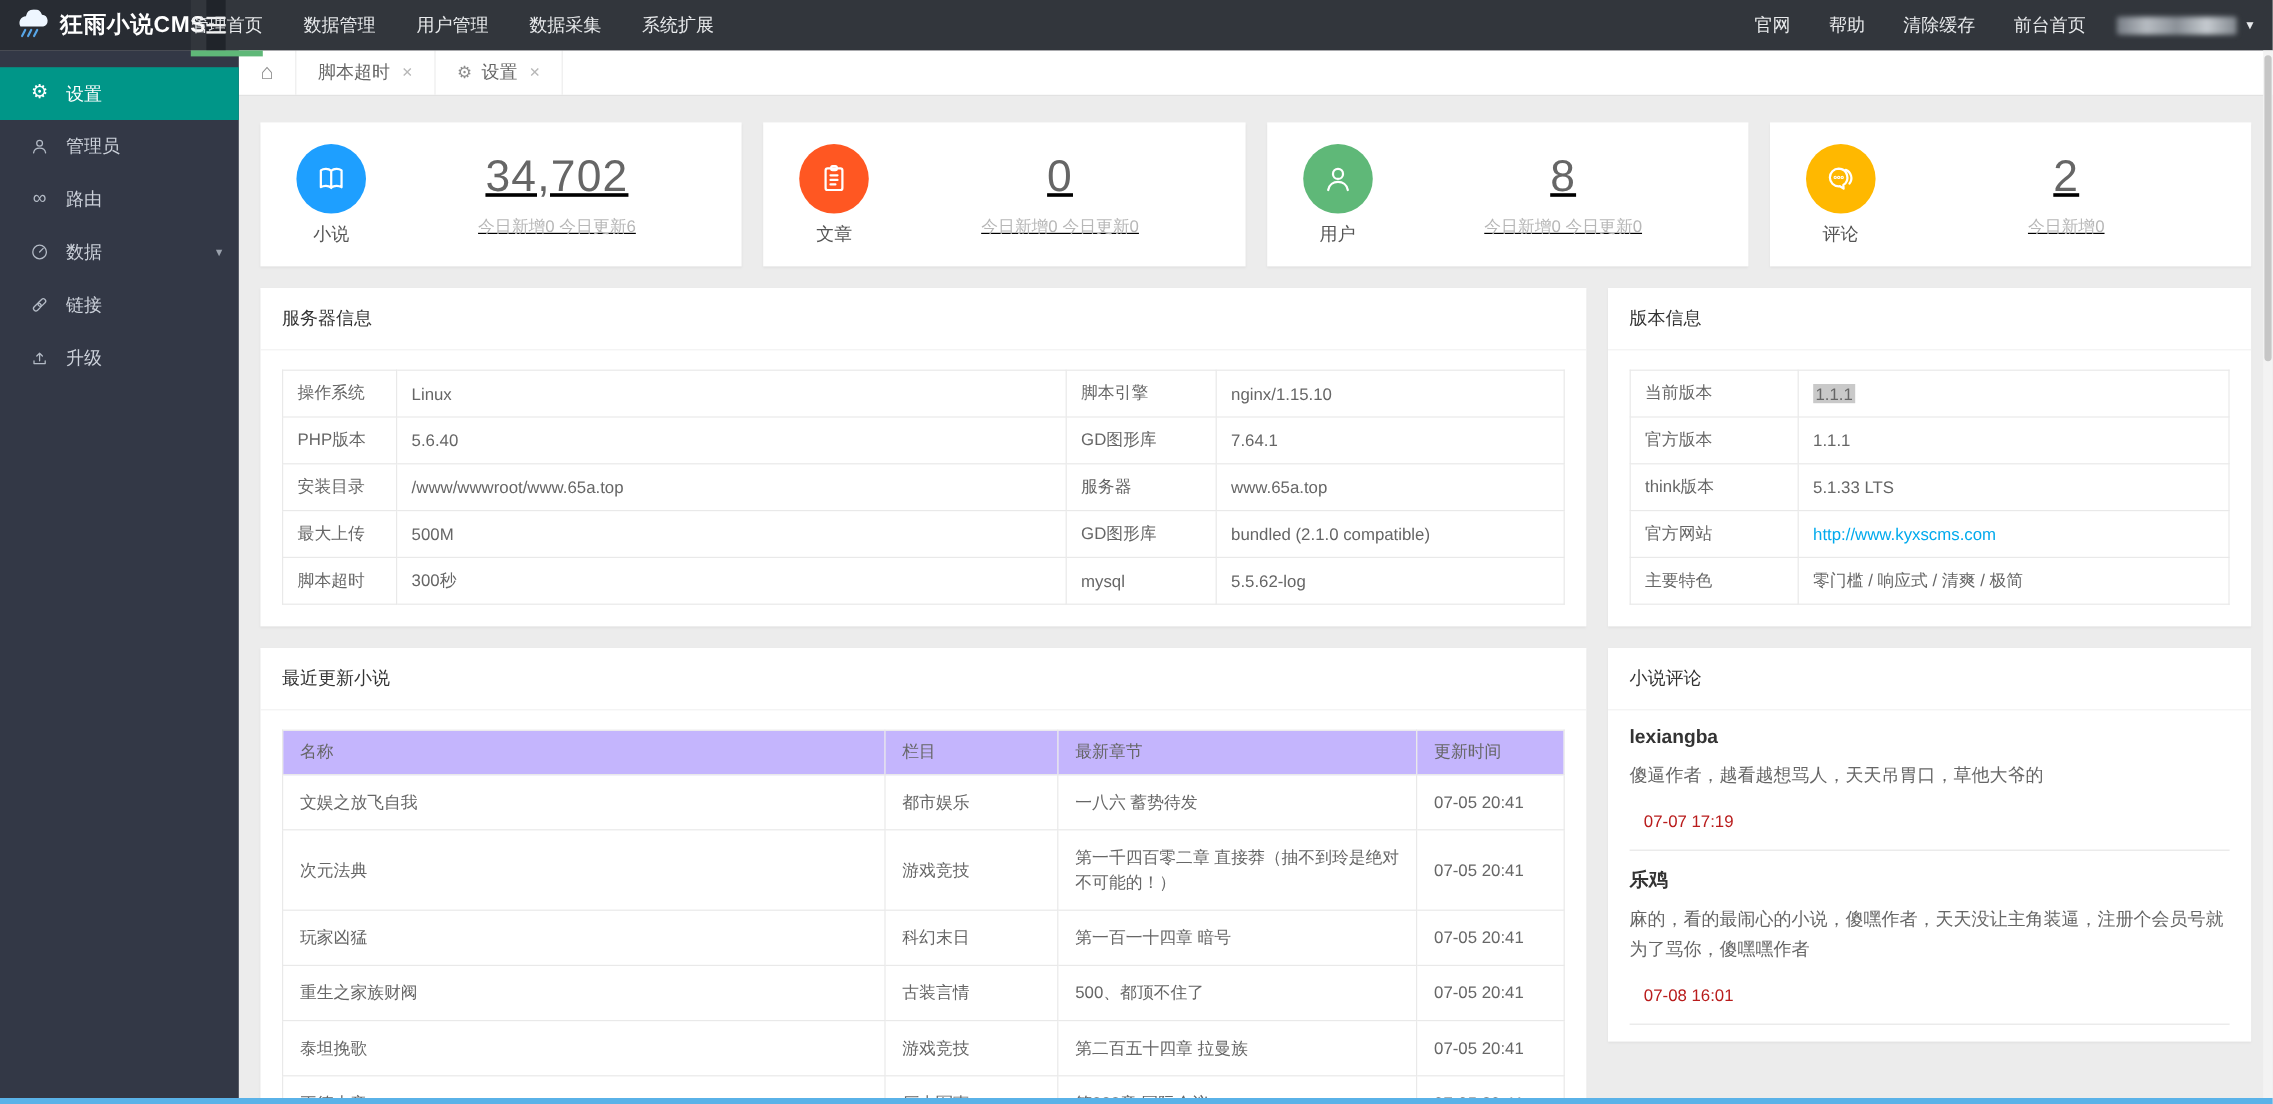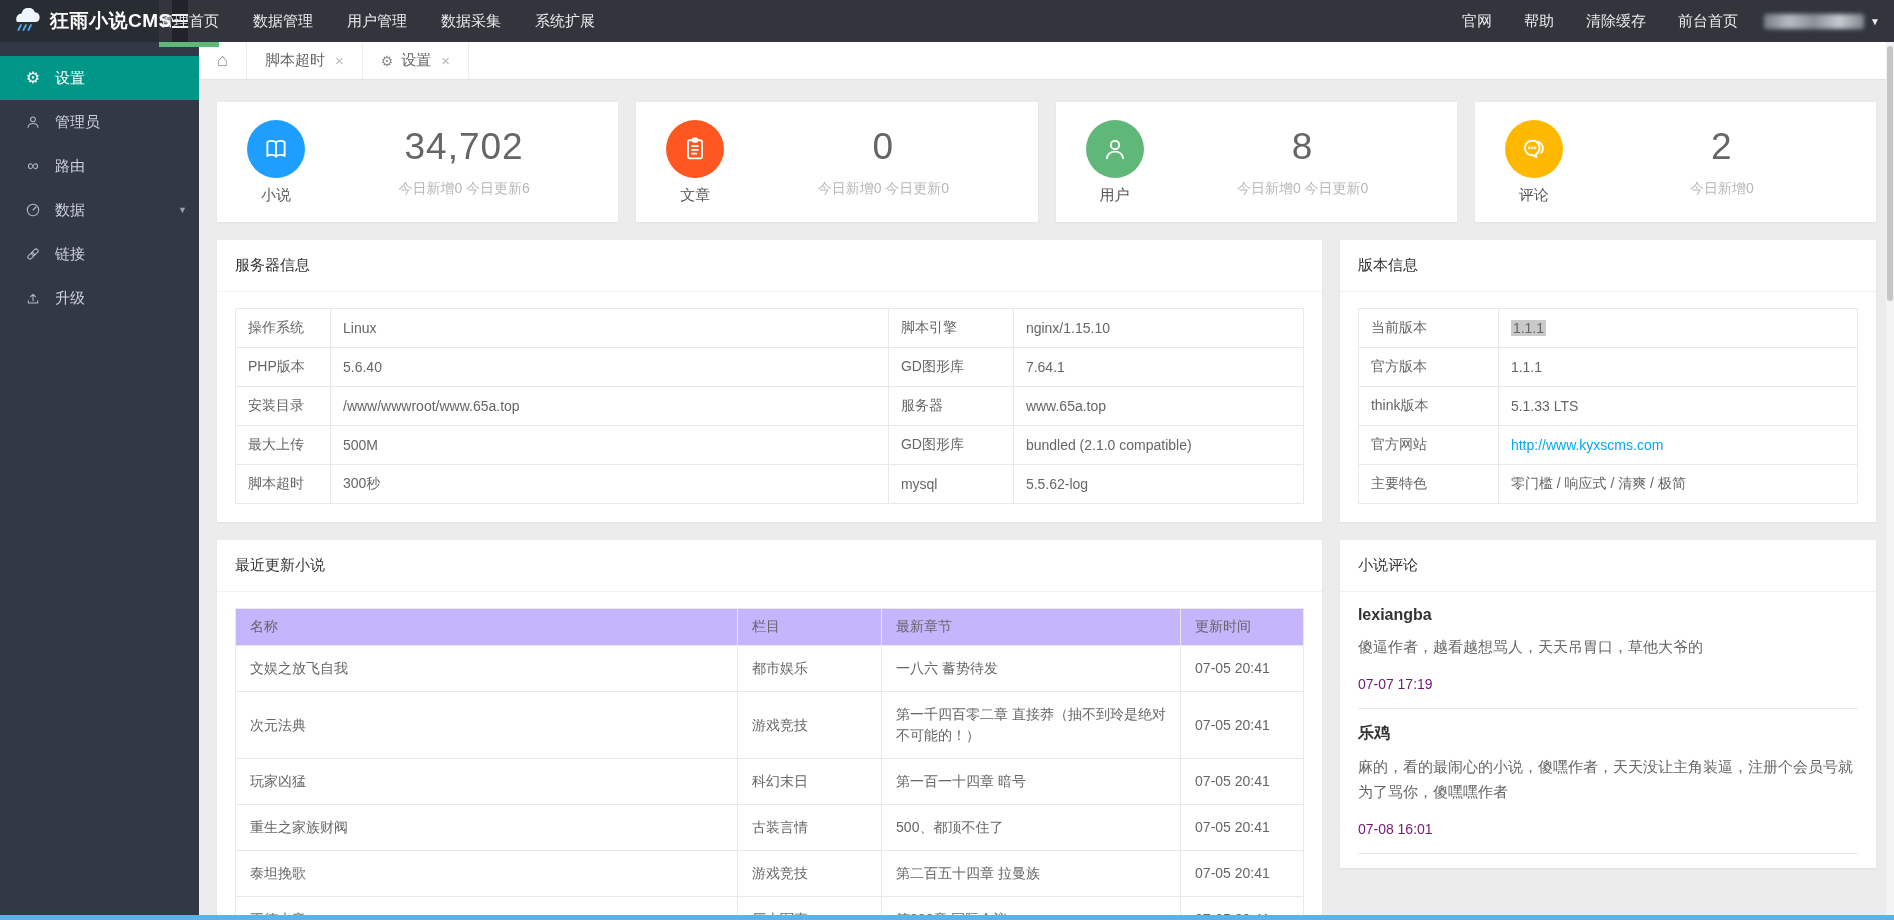--- a/index.html
+++ b/index.html
@@ -40,21 +40,21 @@
 
   
   .main { position:absolute; top:80px; left:199px; right:8px; bottom:0; overflow:hidden; padding:22px 10px 0 18px; }
 
   .stats { display:flex; gap:18px; }
   .card { flex:1; background:#fff; height:120px; display:flex; align-items:center; box-shadow:0 1px 2px rgba(0,0,0,.05); }
   .card-left { width:118px; display:flex; flex-direction:column; align-items:center; gap:8px; flex:0 0 auto; }
   .icon-circle { width:58px; height:58px; border-radius:50%; display:flex; align-items:center; justify-content:center; }
   .icon-circle svg { width:28px; height:28px; stroke:#fff; fill:none; stroke-width:1.6; stroke-linecap:round; stroke-linejoin:round; }
   .card-label { font-size:15px; color:#555; }
-  .card-right { flex:1; text-align:center; padding-right:25px; }
+  .card-right { flex:1; text-align:center; padding-right:25px;text-decoration:underline; }
   .card-value { font-size:37px; color:#666; letter-spacing:1px; }
   .card-sub { font-size:14px; color:#b7b7b7; margin-top:12px; }
 
   .row2, .row3 { display:flex; gap:18px; margin-top:18px; align-items:center; }
   .row3 { align-items:flex-start; }
   .panel { background:#fff; box-shadow:0 1px 2px rgba(0,0,0,.05); }
   .panel-wide { flex:0 0 66.6%; }
   .panel-narrow { flex:1; }
   .panel-title { padding:16px 18px; font-size:15px; color:#333; border-bottom:1px solid #f2f2f2; }
   .panel-body { padding:16px 18px 18px; }
@@ -64,21 +64,21 @@
   .hl { background:#c9c9c9; padding:0 2px; }
   a.ext-link { color:#01AAED; text-decoration:none; }
 
   table.list { width:100%; border-collapse:collapse; font-size:14px; color:#666; table-layout:fixed; }
   table.list th { background:#c4b5fd; font-weight:normal; text-align:left; color:#666; border:1px solid #e9e9e9; padding:9px 14px; }
   table.list td { border:1px solid #e9e9e9; padding:12px 14px; line-height:1.5; }
 
   .comment { margin:0 18px; padding:14px 0 16px; border-bottom:1px solid #e7e7e7; }
   .comment-name { font-size:16px; font-weight:bold; color:#333; }
   .comment-text { font-size:15px; color:#666; line-height:1.7; margin-top:10px; }
-  .comment-date { font-size:14px; color:#701a75; margin-top:16px; }
+  .comment-date { font-size:14px; color:#b91c1c; margin-top:16px;margin-left:12px; }
   .comments-panel { padding-bottom:14px; }
 
   
   .v-scroll { position:absolute; top:42px; right:0; width:8px; bottom:0; background:#f3f3f3; z-index:40; }
   .v-thumb { position:absolute; top:4px; left:1px; width:6px; height:255px; background:#c6c6c6; border-radius:3px; }
   .bottom-bar { position:absolute; left:0; right:0; bottom:0; height:5px; background:#5ab2e8; z-index:50; }
 </style>
 </head>
 <body>
 

